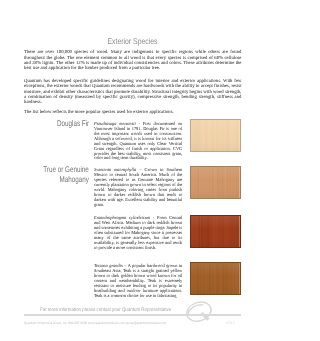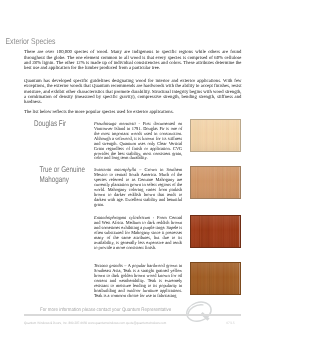--- a/index.html
+++ b/index.html
@@ -2,28 +2,28 @@
 <html><head>
 <meta charset="utf-8">
 <style>
   html,body{margin:0;padding:0;}
   body{width:264px;height:341px;background:#fff;font-family:"Liberation Sans",sans-serif;overflow:hidden;position:relative;-webkit-font-smoothing:antialiased;text-rendering:geometricPrecision;}
   .page{position:absolute;inset:0;}
   
   .hdr{position:absolute;left:24px;top:18px;width:217px;height:10px;}
   .hdr-rule{position:absolute;left:0;top:6.3px;width:217px;height:2.4px;background:#d9d9d9;}
   .hdr-title{position:absolute;left:149.6px;top:1.3px;background:#fff;padding:0 2px;font-family:"Liberation Sans",sans-serif;font-weight:bold;font-size:8.6px;color:#1c1c1c;line-height:9px;transform:scaleX(0.73);transform-origin:left top;white-space:nowrap;}
-  .h1{position:absolute;left:0;right:0;top:36.1px;text-align:left;font-size:8.4px;color:#8d8d8d;font-weight:normal;line-height:10px;}
+  .h1{position:absolute;left:0;right:0;top:36.1px;text-align:center;font-size:8.4px;color:#8d8d8d;font-weight:normal;line-height:10px;}
   .h1 span{display:inline-block;transform:scaleX(0.82);transform-origin:center top;}
   .intro{position:absolute;left:24px;top:50.2px;width:217.5px;font-family:"Liberation Serif",serif;font-size:4.72px;line-height:5.42px;letter-spacing:0.03px;color:#171717;text-align:justify;}
   .intro p{margin:0 0 6.9px 0;}
   .intro p+p+p{margin-top:-2.4px;}
   .rows{position:absolute;left:24px;top:117px;width:217px;}
   .row{position:absolute;left:0;width:217px;height:33px;}
-  .sp-name{position:absolute;left:0;width:64.8px;text-align:left;font-size:8.25px;color:#757575;line-height:9.2px;top:-0.2px;}
+  .sp-name{position:absolute;left:0;width:64.8px;text-align:right;font-size:8.25px;color:#757575;line-height:9.2px;top:-0.2px;}
   .sp-name span{display:inline-block;transform:scaleX(0.762);transform-origin:right top;}
   .sp-desc{position:absolute;left:70.1px;width:92.4px;font-family:"Liberation Serif",serif;font-size:4.6px;letter-spacing:0.0px;line-height:4.97px;color:#171717;text-align:justify;top:2.4px;transform:scaleX(0.9556);transform-origin:left top;}
   .sp-desc i{font-style:italic;}
   .sp-img{position:absolute;left:166.4px;top:0px;width:50.6px;height:33.1px;box-sizing:border-box;overflow:hidden;}
   .sp-img svg{display:block;width:100%;height:100%;}
   .footer-note{position:absolute;left:40.1px;top:306.5px;font-size:5.0px;color:#a5a5a5;line-height:6px;white-space:nowrap;transform:scaleX(0.885);transform-origin:left top;}
   .footer-rule{position:absolute;left:23.6px;top:313.9px;width:217.4px;height:2.6px;background:#d9d9d9;}
   .footer-line{position:absolute;left:23.8px;top:320.6px;font-size:3.35px;color:#bcbcbc;line-height:4.6px;white-space:nowrap;transform:scaleX(0.9);transform-origin:left top;}
   .footer-date{position:absolute;left:226.2px;top:320.6px;font-size:3.35px;color:#d2d2d2;line-height:4.6px;white-space:nowrap;}
   .qlogo{position:absolute;left:185.2px;top:299.2px;width:29.5px;height:24.5px;}

